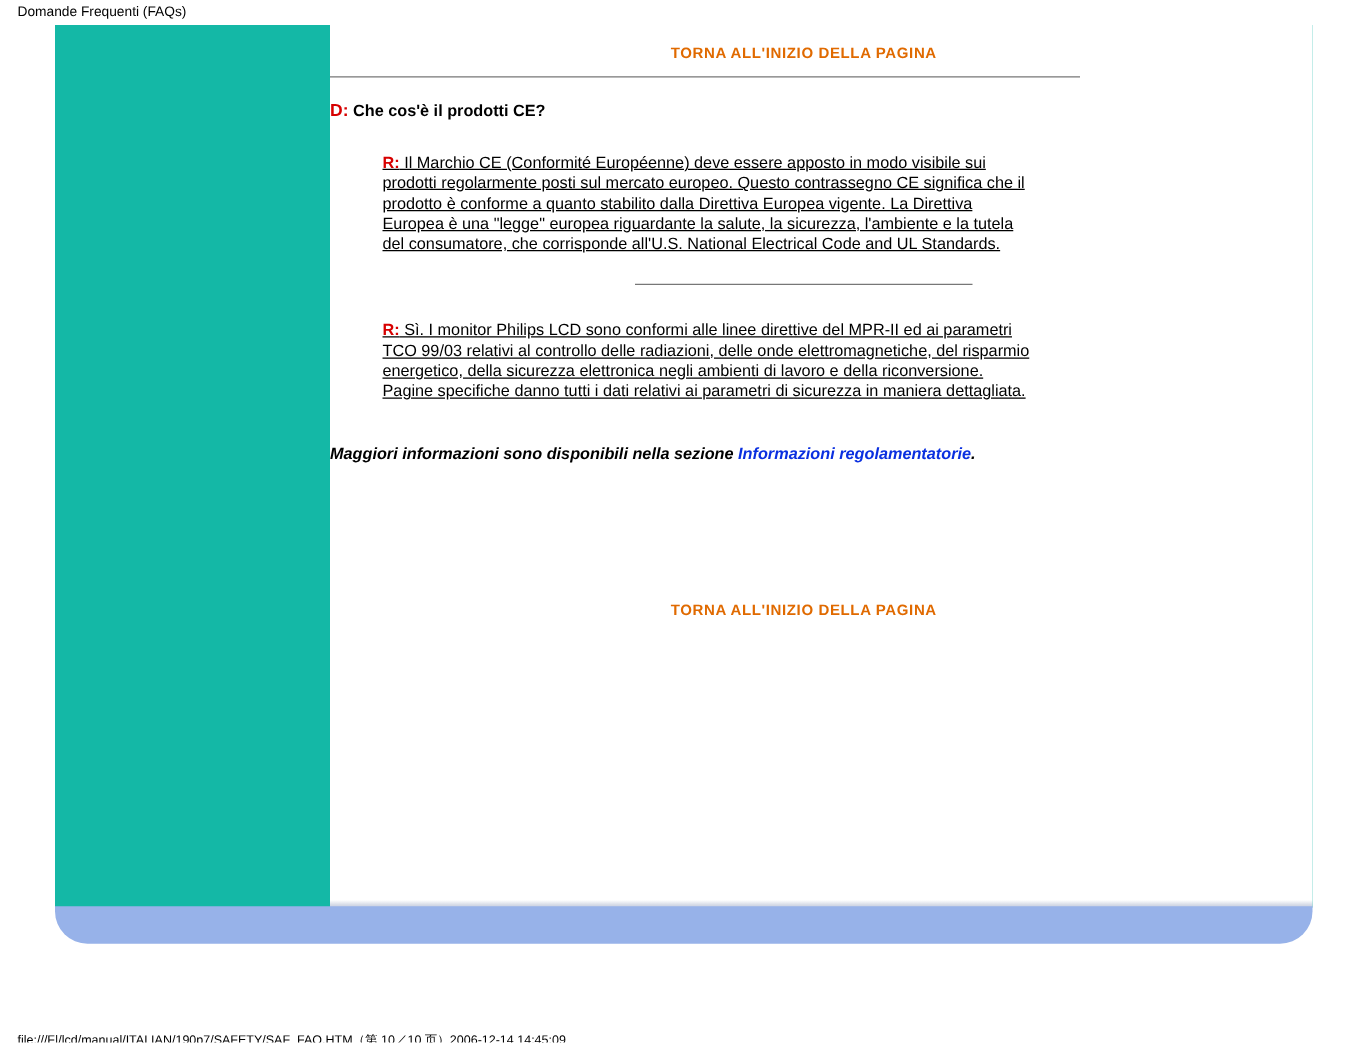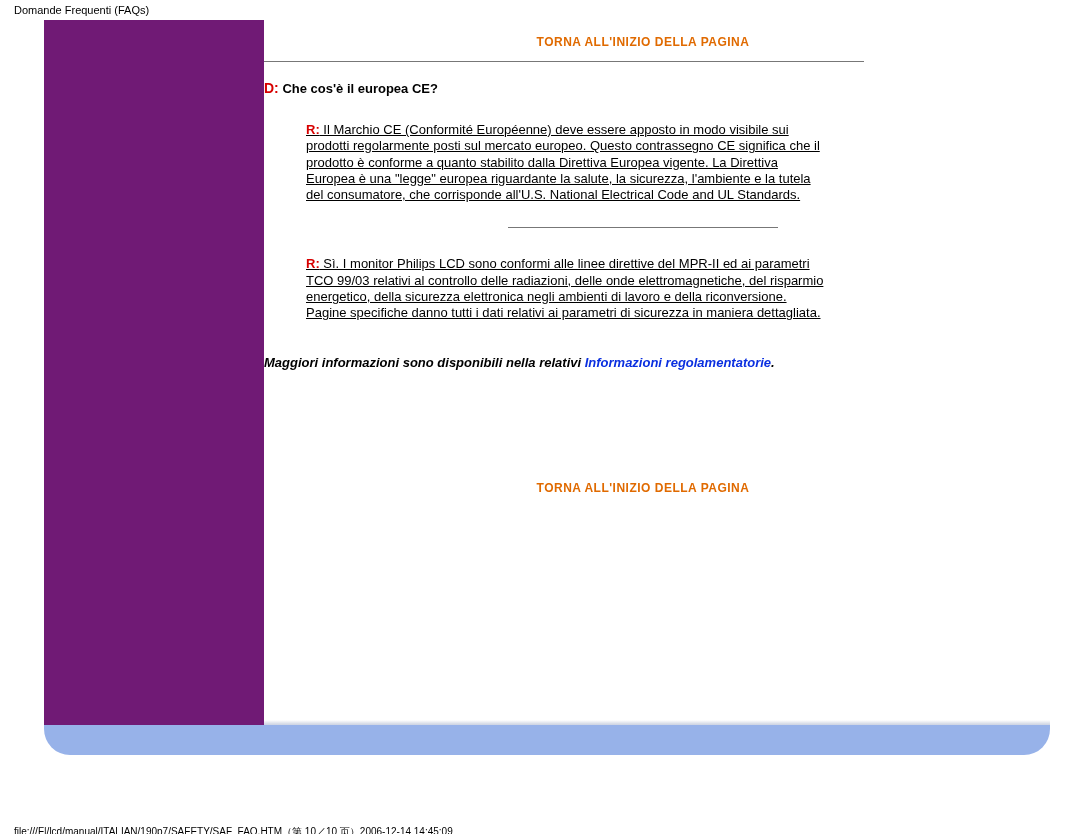--- a/index.html
+++ b/index.html
@@ -13,21 +13,21 @@
     color: #000;
   }
   .page-header {
     font-size: 11px;
     padding: 4px 0 4px 14px;
     color: #000;
   }
   .outer {
     width: 1006px;
     margin-left: 44px;
-    background: #701a75;
+    background: #14b8a6;
     padding: 0;
   }
   .content-panel {
     background: #ffffff;
     margin-left: 220px;
     width: 786px;
     min-height: 700px;
     box-sizing: border-box;
     padding: 0 28px 0 0;
   }
@@ -146,37 +146,37 @@
 
         <div class="top-link-row">
           <a href="#" class="orangelink">TORNA ALL'INIZIO DELLA PAGINA</a>
         </div>
 
         <hr class="full">
 
 
         <div class="q-block">
           <div class="q-line">
-            <span class="d">D:</span><span> Che cos'è il europea CE?</span>
+            <span class="d">D:</span><span> Che cos'è il prodotti CE?</span>
           </div>
           <div class="answer">
             <span class="r">R:</span><span> Il Marchio CE (Conformité Européenne) deve essere apposto in modo visibile sui prodotti regolarmente posti sul mercato europeo. Questo contrassegno CE significa che il prodotto è conforme a quanto stabilito dalla Direttiva Europea vigente. La Direttiva Europea è una "legge" europea riguardante la salute, la sicurezza, l'ambiente e la tutela del consumatore, che corrisponde all'U.S. National Electrical Code and UL Standards.</span>
           </div>
         </div>
 
         <hr class="short">
 
         <div class="q-block">
           <div class="answer">
             <span class="r">R:</span><span> Sì. I monitor Philips LCD sono conformi alle linee direttive del MPR-II ed ai parametri TCO 99/03 relativi al controllo delle radiazioni, delle onde elettromagnetiche, del risparmio energetico, della sicurezza elettronica negli ambienti di lavoro e della riconversione. Pagine specifiche danno tutti i dati relativi ai parametri di sicurezza in maniera dettagliata.</span>
           </div>
         </div>
 
         <div class="more-info">
-          <span class="ital">Maggiori informazioni sono disponibili nella relativi </span><a href="#">Informazioni regolamentatorie</a><span class="ital">.</span>
+          <span class="ital">Maggiori informazioni sono disponibili nella sezione </span><a href="#">Informazioni regolamentatorie</a><span class="ital">.</span>
         </div>
 
         <div class="bottom-link-row">
           <a href="#" class="orangelink">TORNA ALL'INIZIO DELLA PAGINA</a>
         </div>
 
       </div>
     </div>
     <div class="panel-gradient-line"></div>
   </div>

